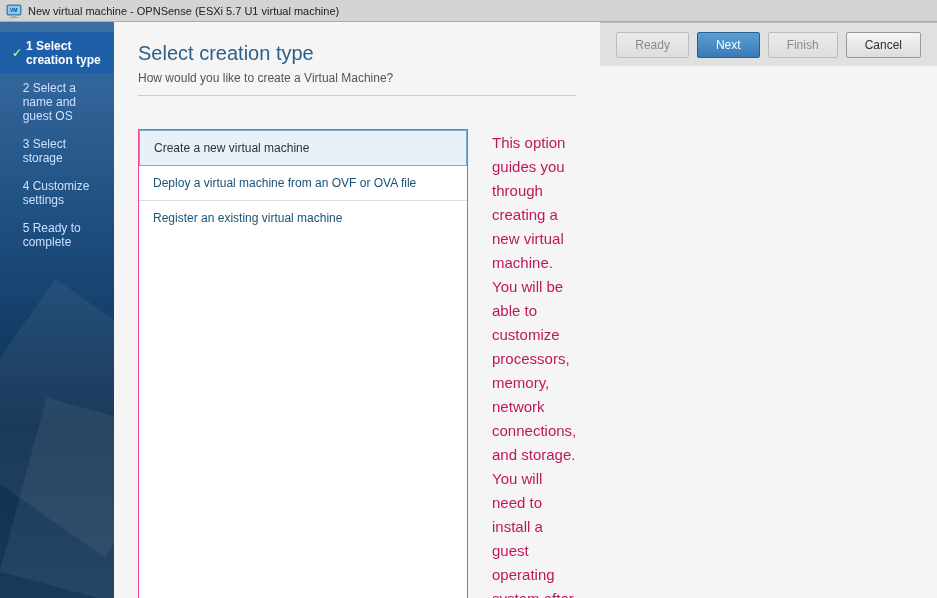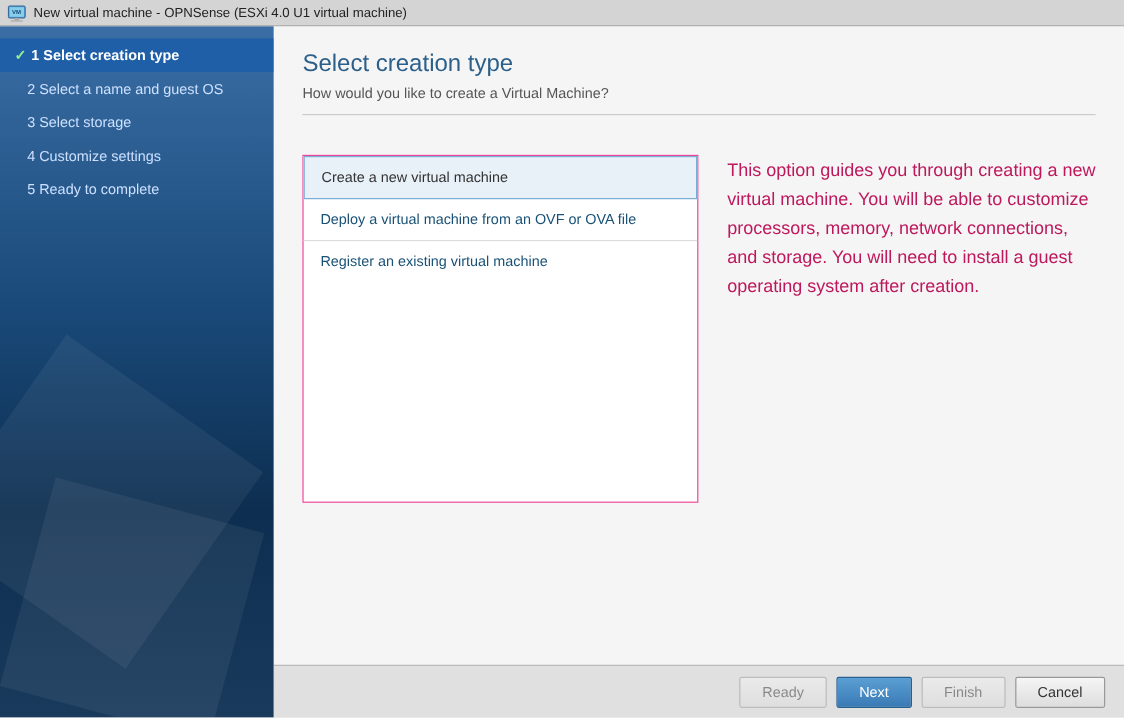--- a/index.html
+++ b/index.html
@@ -106,21 +106,21 @@
     }
     .vmware-logo span {
       color: #ff6600;
     }
 
     
     .content {
       flex: 1;
       background: #f5f5f5;
       display: flex;
-      flex-direction: column;
+      flex-direction: row;
       justify-content: flex-end;
     }
 
     .content-body {
       flex: 1;
       padding: 20px 24px;
       overflow: auto;
     }
 
     .page-title {
@@ -213,21 +213,21 @@
 <body>
 
 <div class="title-bar">
   <svg class="title-bar-icon" viewBox="0 0 16 16">
     <rect x="1" y="2" width="14" height="10" rx="1" fill="#5a9fd4" stroke="#2a6090" stroke-width="0.8"></rect>
     <rect x="6" y="12" width="4" height="2" fill="#aaa"></rect>
     <rect x="3" y="14" width="10" height="1" fill="#aaa"></rect>
     <rect x="2" y="3" width="12" height="8" fill="#87ceeb"></rect>
     <text x="4" y="9" font-size="5" fill="#1a4a7a" font-weight="bold">VM</text>
   </svg>
-  <span class="title-bar-text">New virtual machine - OPNSense (ESXi 4.0 U1 virtual machine)</span>
+  <span class="title-bar-text">New virtual machine - OPNSense (ESXi 5.7 U1 virtual machine)</span>
 </div>
 
 <div class="main-container">
 
   <div class="sidebar">
     <div class="sidebar-steps">
 
     <div class="sidebar-step active"><span class="check-icon">✓</span> 1 Select creation type</div>
         <div class="sidebar-step"><span>&nbsp;&nbsp;</span> 2 Select a name and guest OS</div>
         <div class="sidebar-step"><span>&nbsp;&nbsp;</span> 3 Select storage</div>

